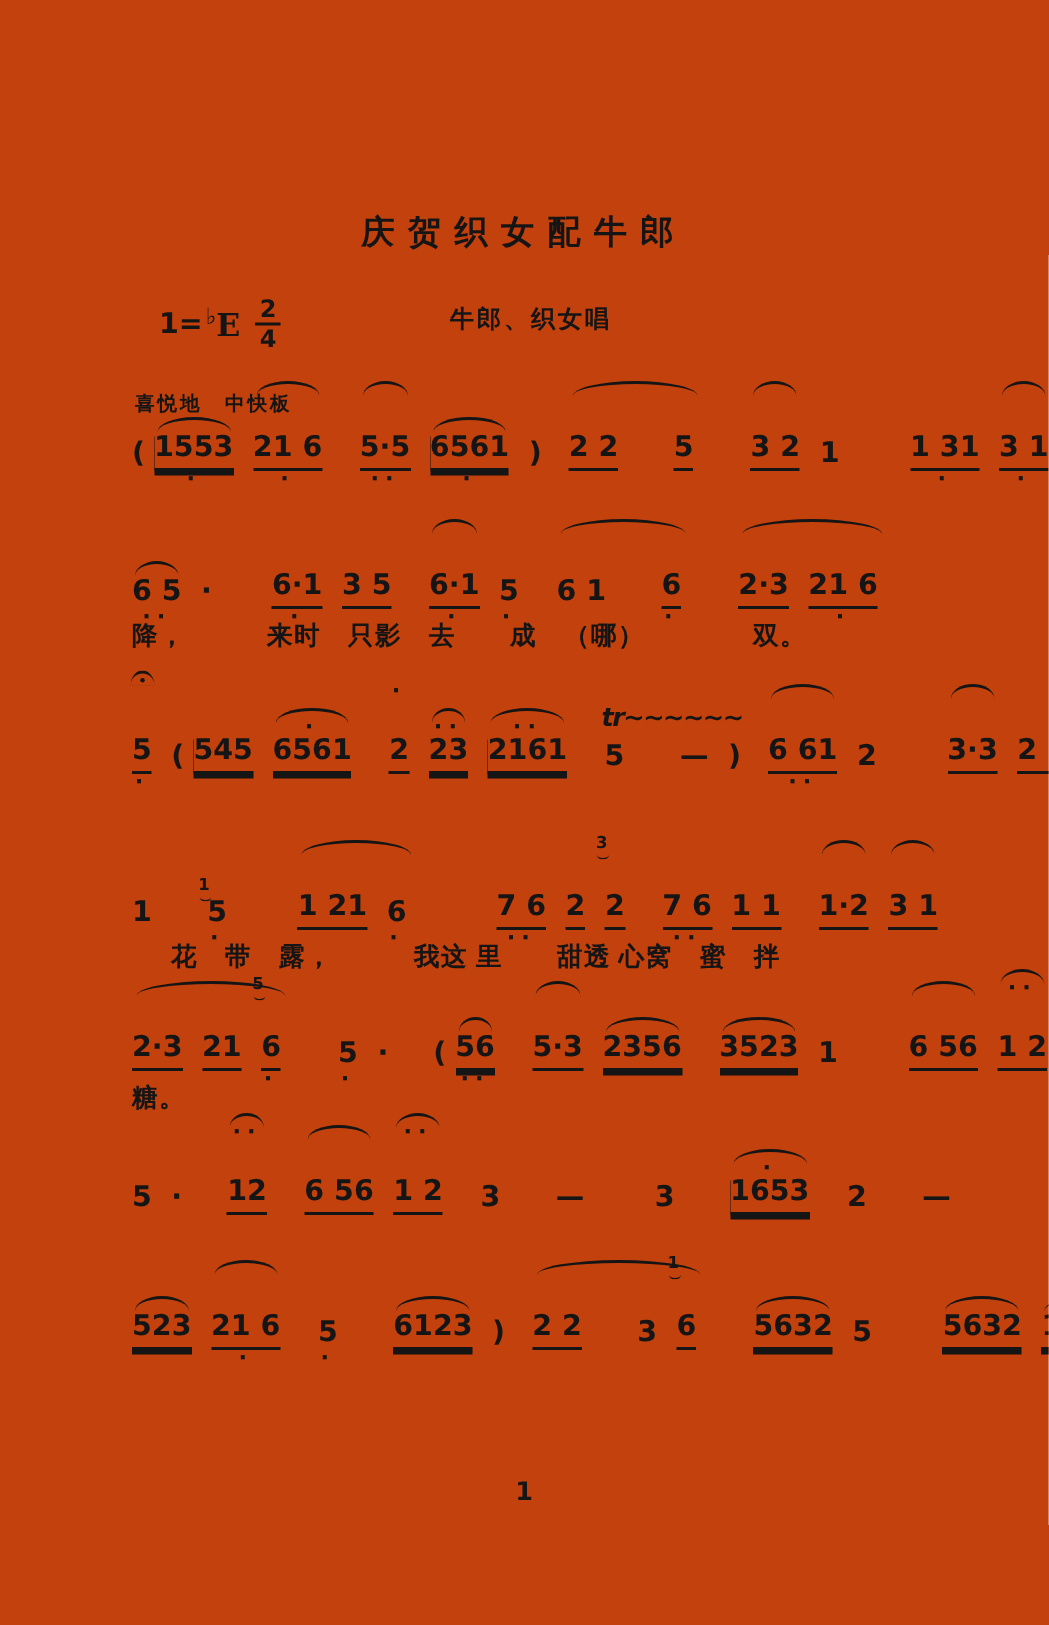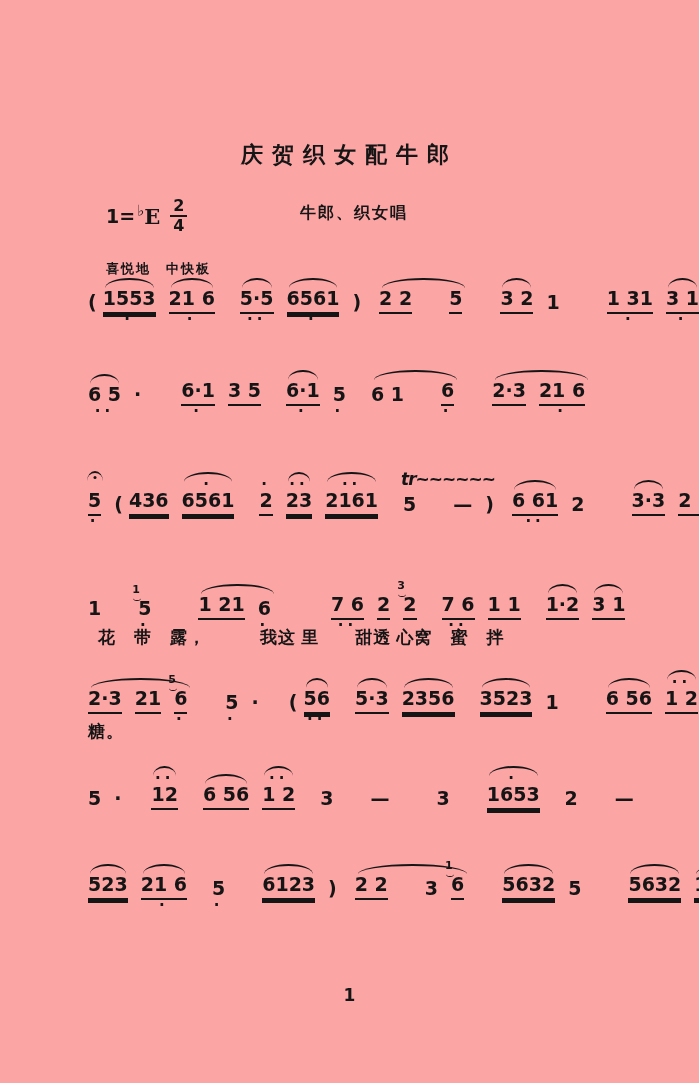--- a/index.html
+++ b/index.html
@@ -2,21 +2,21 @@
 <html><head>
 <meta charset="utf-8">
 <style>
   :root{ --ink:#151515; }
   html,body{margin:0;padding:0;}
   body{
     width:699px;height:1083px;position:relative;overflow:hidden;
     background:#ffffff;color:var(--ink);
     font-family:"DejaVu Sans","Liberation Sans",sans-serif;
   }
-  .page{position:absolute;inset:0;background:#fca5a5;}
+  .page{position:absolute;inset:0;background:#c2410c;}
 
   
   .title{
     position:absolute;top:140px;left:0;right:0;text-align:center;
     font-size:22px;font-weight:bold;letter-spacing:9px;
     font-family:"Liberation Serif","DejaVu Serif",serif;
   }
   .keyrow{position:absolute;top:198px;left:106px;font-size:19px;font-weight:bold;display:flex;align-items:center;}
   .keyrow .flat{font-size:15px;position:relative;top:-5px;margin-left:2px;}
   .keyrow .keyletter{font-size:21px;font-family:"DejaVu Serif",serif;}
@@ -33,29 +33,29 @@
   .mline{position:absolute;left:0;width:100%;}
   .mline-0{top:284px}
   .mline-1{top:376px}
   .mline-2{top:486px}
   .mline-3{top:590px}
   .mline-4{top:684px}
   .mline-5{top:780px}
   .mline-6{top:870px}
   .ann{
     position:absolute;top:-24px;left:2px;font-size:13px;font-weight:bold;letter-spacing:2px;
-    font-family:Liberation Sans, sans-serif;white-space:nowrap;margin-left:16px;
+    font-family:Liberation Sans, sans-serif;white-space:nowrap;
   }
   .notes{display:flex;align-items:flex-end;white-space:nowrap;height:30px;}
   .tok{position:relative;display:inline-block;margin-right:13px;
        font-size:19px;font-weight:bold;line-height:1.15;}
   .tok.pl{margin-right:6px;}
   .tok.w,.grp.w,.bar.w{margin-left:24px;}
   .txt{display:inline-block;}
-  .u1{border-bottom:2px solid var(--ink);padding-bottom:2px;}
+  .u1{border-bottom:2px solid var(--ink);padding-bottom:2px;margin-top:24px;}
   .u2{border-bottom:2px solid var(--ink);box-shadow:0 3px 0 0 var(--ink);padding-bottom:2px;}
   .bar{display:inline-block;width:2px;height:32px;background:var(--ink);margin:0 10px 0 2px;align-self:flex-end;}
   .grp{position:relative;display:inline-flex;align-items:flex-end;margin-right:13px;}
   .slur{position:absolute;left:2px;right:2px;top:-10px;height:8px;
         border-top:2px solid var(--ink);border-radius:100% 100% 0 0/200% 200% 0 0;}
   .grp>.slur{left:3px;right:10px;}
   .hasda>.slur{top:-18px;}
   .dts{position:absolute;left:50%;transform:translateX(-50%);font-size:15px;font-weight:bold;
        letter-spacing:4px;line-height:1;white-space:nowrap;}
   .dts.db{bottom:-13px;}
@@ -70,21 +70,21 @@
         border-radius:100% 100% 0 0/200% 200% 0 0;}
   .fmdot{position:absolute;left:50%;top:5px;width:3px;height:3px;background:var(--ink);
         border-radius:50%;transform:translateX(-50%);}
   .lyr{
     position:absolute;top:36px;font-size:17px;font-weight:bold;white-space:nowrap;
     font-family:"Liberation Serif","DejaVu Serif",serif;letter-spacing:1px;
   }
   .lyr-0{left:176px}
   .lyr-1{left:0}
   .lyr-2{left:306px}
-  .lyr-3{left:10px}
+  .lyr-3{left:26px}
   .lyr-4{left:0}
   .lyr-6{left:177px}
 
   .pageno{position:absolute;top:985px;left:0;right:0;text-align:center;
     font-size:17px;font-weight:bold;}
 </style>
 </head>
 <body>
 
 <div class="page">
@@ -146,29 +146,30 @@
             <span class="tok w"><span class="txt u1">6</span><span class="dts db">·</span></span>
           </span>
           <span class="bar"></span>
           <span class="grp">
             <span class="slur"></span>
             <span class="tok"><span class="txt u1">2·3</span></span>
             <span class="tok"><span class="txt u1">21 6</span><span class="dts db">·</span></span>
           </span>
           <span class="bar"></span>
         </div>
+        <div class="lyr lyr-1">降，　　　来时　只影　去　　成　（哪）　　　　双。</div>
       </div>
       <div class="mline mline-2">
         <div class="notes">
           <span class="tok"><span class="txt u1">5</span><span class="dts db">·</span><span class="fermata">
               <span class="fmarc"></span>
               <span class="fmdot"></span>
             </span></span>
           <span class="tok pl"><span class="txt">(</span></span>
-          <span class="tok"><span class="txt u2">436</span></span>
+          <span class="tok"><span class="txt u2">545</span></span>
           <span class="tok hasda"><span class="txt u2">6561</span><span class="slur"></span><span class="dts da">·</span></span>
           <span class="bar"></span>
           <span class="tok hasda"><span class="txt u1">2</span><span class="dts da">·</span></span>
           <span class="tok hasda"><span class="txt u2">23</span><span class="slur"></span><span class="dts da">··</span></span>
           <span class="tok hasda"><span class="txt u2">2161</span><span class="slur"></span><span class="dts da">··</span></span>
           <span class="bar"></span>
           <span class="tok"><span class="txt">5</span><span class="trill">tr~~~~~~</span></span>
           <span class="tok w"><span class="txt">—</span></span>
           <span class="tok pl"><span class="txt">)</span></span>
           <span class="bar"></span>

